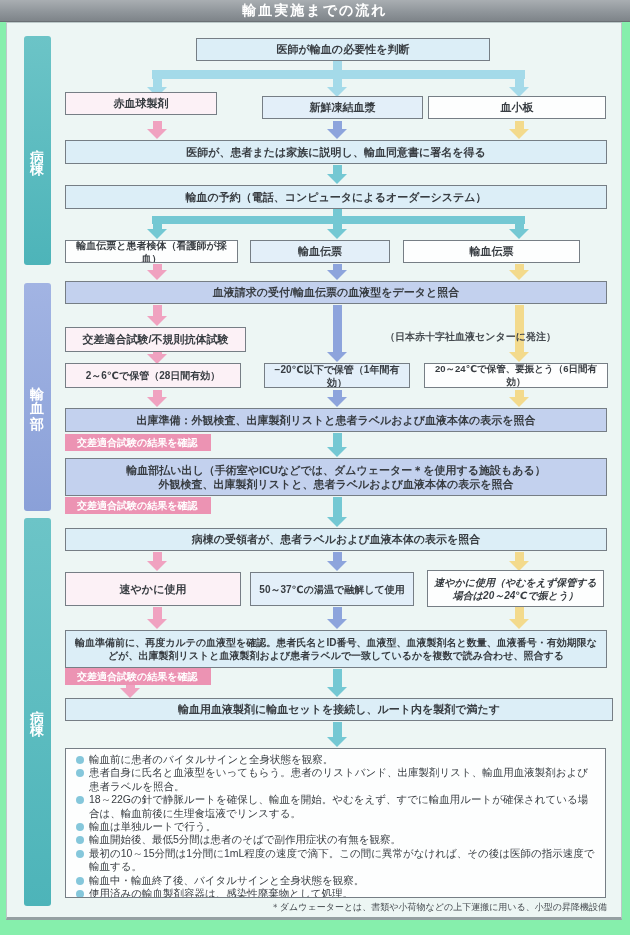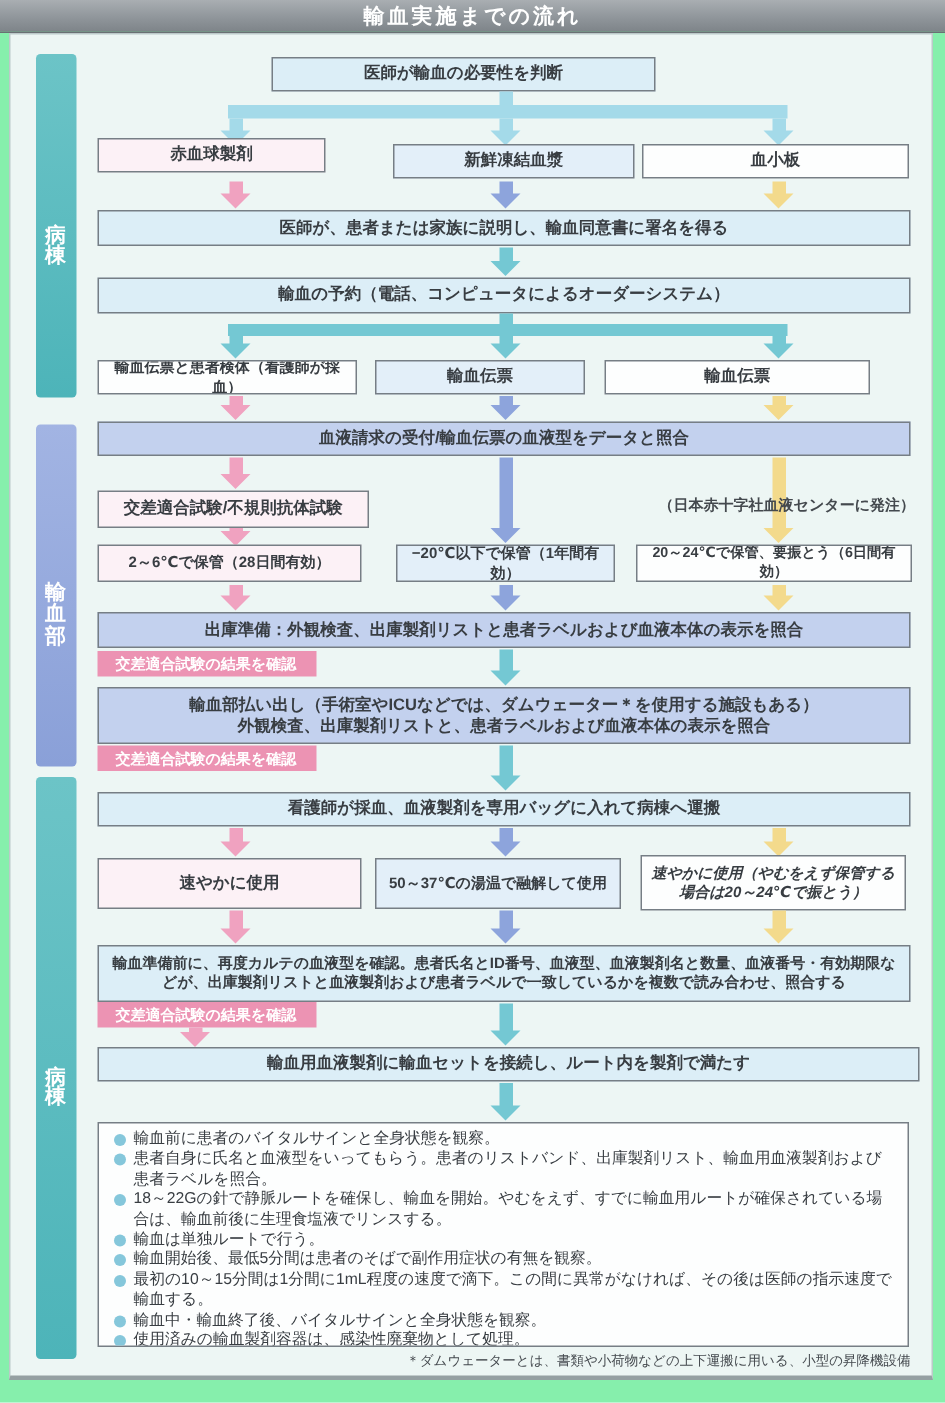--- a/index.html
+++ b/index.html
@@ -29,21 +29,21 @@
     display:flex;flex-direction:column;align-items:center;justify-content:center;text-align:center;
     font-weight:bold;font-size:11px;color:#383d42;line-height:1.3;padding:1px 5px;overflow:hidden;}
   .bg-blue{background:#dceef7;}
   .bg-blue2{background:#e3eff9;}
   .bg-peri{background:#c3d1ee;}
   .bg-pink{background:#fcf1f6;}
   .bg-white{background:#fdfefe;}
   .fs10{font-size:10px;}
   .fs95{font-size:9.5px;}
 
-  .plain-note{position:absolute;font-size:10px;font-weight:bold;color:#44494e;text-align:right;}
+  .plain-note{position:absolute;font-size:10px;font-weight:bold;color:#44494e;text-align:left;}
 
   .tag{position:absolute;background:#ec93b3;color:#ffffff;font-size:10px;font-weight:bold;
     display:flex;align-items:center;padding:0 12px;box-sizing:border-box;}
 
   
   .hbar{position:absolute;}
   .stem{position:absolute;}
   .av{position:absolute;width:21px;}
   .av i{position:absolute;left:6px;top:0;width:9px;height:calc(100% - 9px);display:block;}
   .av b{position:absolute;left:0;bottom:0;width:0;height:0;
@@ -70,21 +70,21 @@
 
 <div class="page">
 
   <div class="titlebar">輸血実施までの流れ</div>
   <div class="frame"></div>
 
   <div class="vlabel teal" style="left:24px;top:36px;height:229px;">病棟</div>
   <div class="vlabel peri" style="left:24px;top:283px;height:228px;">輸血部</div>
   <div class="vlabel teal" style="left:24px;top:518px;height:388px;">病棟</div>
 
-  <div class="node bg-blue" style="left:181px;top:38px;width:256px;height:23px;">医師が輸血の必要性を判断</div>
+  <div class="node bg-blue" style="left:196px;top:38px;width:294px;height:23px;">医師が輸血の必要性を判断</div>
 
   <div class="stem bar-lblue" style="left:333px;top:61px;width:9px;height:11px;"></div>
   <div class="hbar bar-lblue" style="left:152px;top:70px;width:373px;height:9px;"></div>
   <div class="av c-lblue" style="left:147px;top:79px;height:18px;">
       <i></i>
       <b></b>
     </div>
   <div class="av c-lblue" style="left:327px;top:79px;height:18px;">
       <i></i>
       <b></b>
@@ -111,21 +111,21 @@
       <b></b>
     </div>
 
   <div class="node bg-blue" style="left:65px;top:140px;width:542px;height:24px;">医師が、患者または家族に説明し、輸血同意書に署名を得る</div>
 
   <div class="av c-teal" style="left:327px;top:165px;height:19px;">
       <i></i>
       <b></b>
     </div>
 
-  <div class="node bg-blue" style="left:65px;top:185px;width:542px;height:24px;font-family:Liberation Mono, monospace;">輸血の予約（電話、コンピュータによるオーダーシステム）</div>
+  <div class="node bg-blue" style="left:65px;top:185px;width:542px;height:24px;">輸血の予約（電話、コンピュータによるオーダーシステム）</div>
 
   <div class="stem bar-teal" style="left:333px;top:209px;width:9px;height:8px;"></div>
   <div class="hbar bar-teal" style="left:152px;top:216px;width:373px;height:8px;"></div>
   <div class="av c-teal" style="left:147px;top:224px;height:15px;">
       <i></i>
       <b></b>
     </div>
   <div class="av c-teal" style="left:327px;top:224px;height:15px;">
       <i></i>
       <b></b>
@@ -204,21 +204,21 @@
     <div>輸血部払い出し（手術室やICUなどでは、ダムウェーター＊を使用する施設もある）</div>
     <div>外観検査、出庫製剤リストと、患者ラベルおよび血液本体の表示を照合</div>
   </div>
   <div class="tag" style="left:65px;top:497px;width:146px;height:17px;">交差適合試験の結果を確認</div>
 
   <div class="av c-teal" style="left:327px;top:497px;height:30px;">
       <i></i>
       <b></b>
     </div>
 
-  <div class="node bg-blue" style="left:65px;top:528px;width:542px;height:23px;">看護師が採血、血液製剤を専用バッグに入れて病棟へ運搬</div>
+  <div class="node bg-blue" style="left:65px;top:528px;width:542px;height:23px;">病棟の受領者が、患者ラベルおよび血液本体の表示を照合</div>
 
   <div class="av c-pink" style="left:147px;top:552px;height:19px;">
       <i></i>
       <b></b>
     </div>
   <div class="av c-peri" style="left:327px;top:552px;height:19px;">
       <i></i>
       <b></b>
     </div>
   <div class="av c-yellow" style="left:509px;top:552px;height:19px;">

